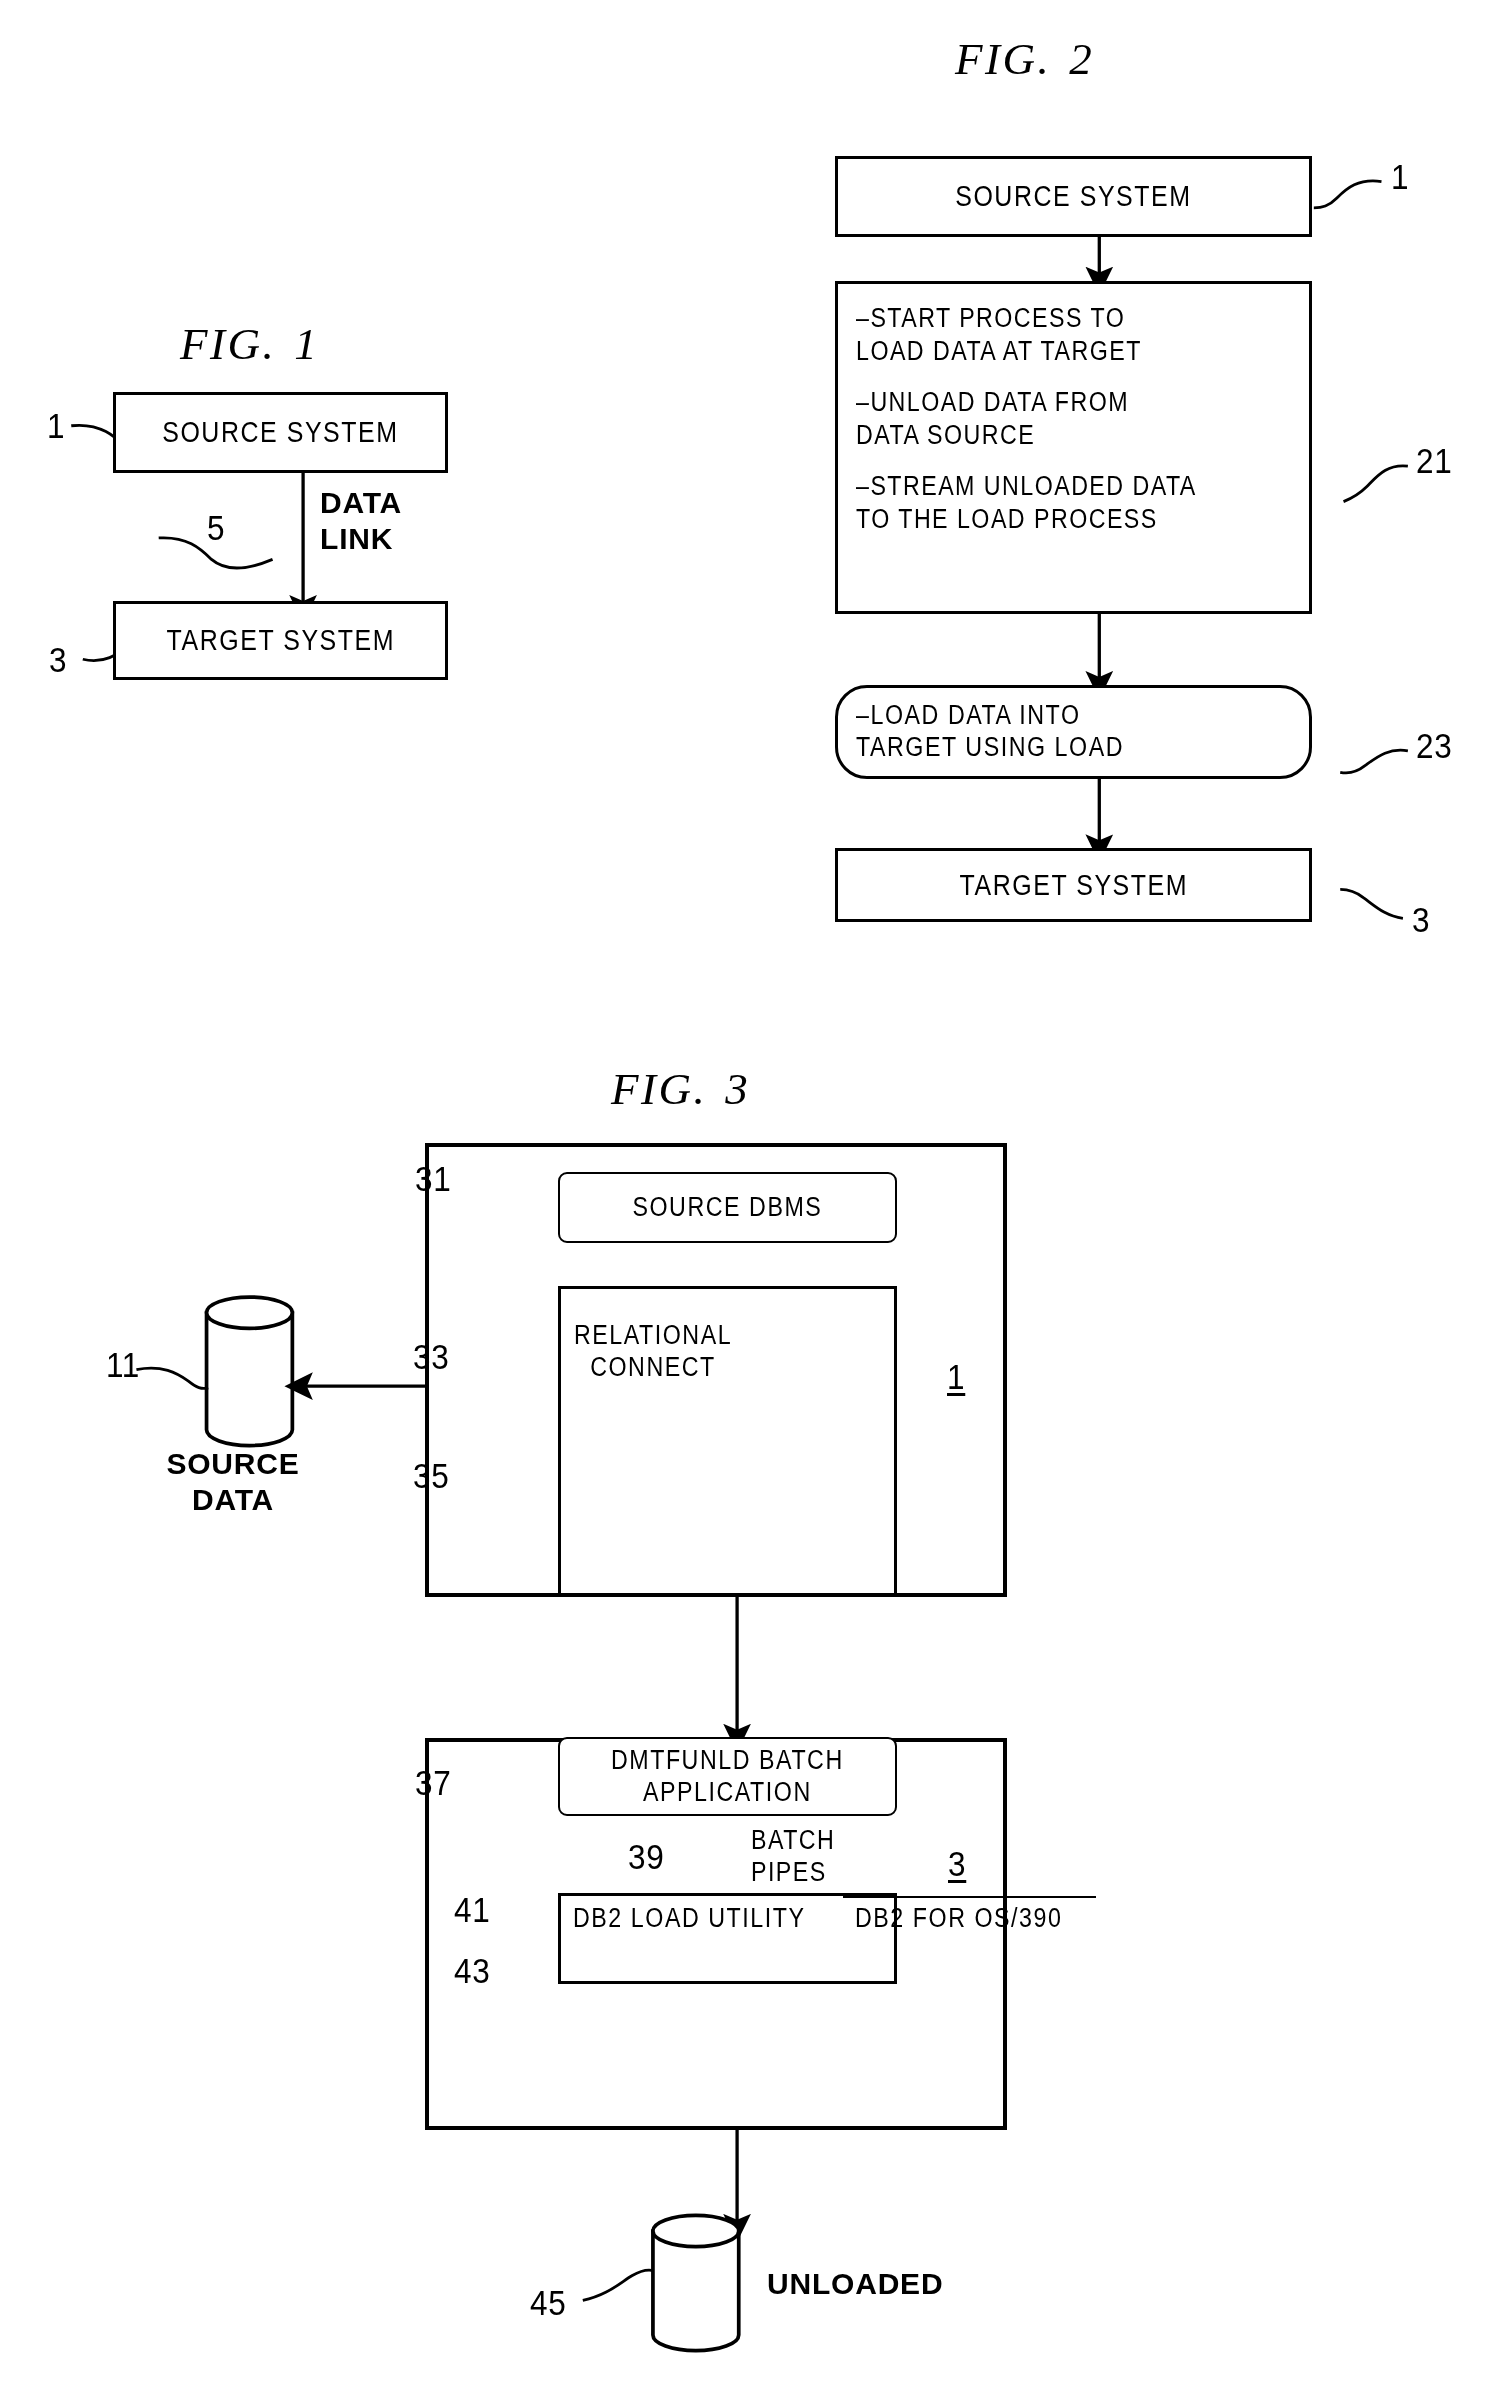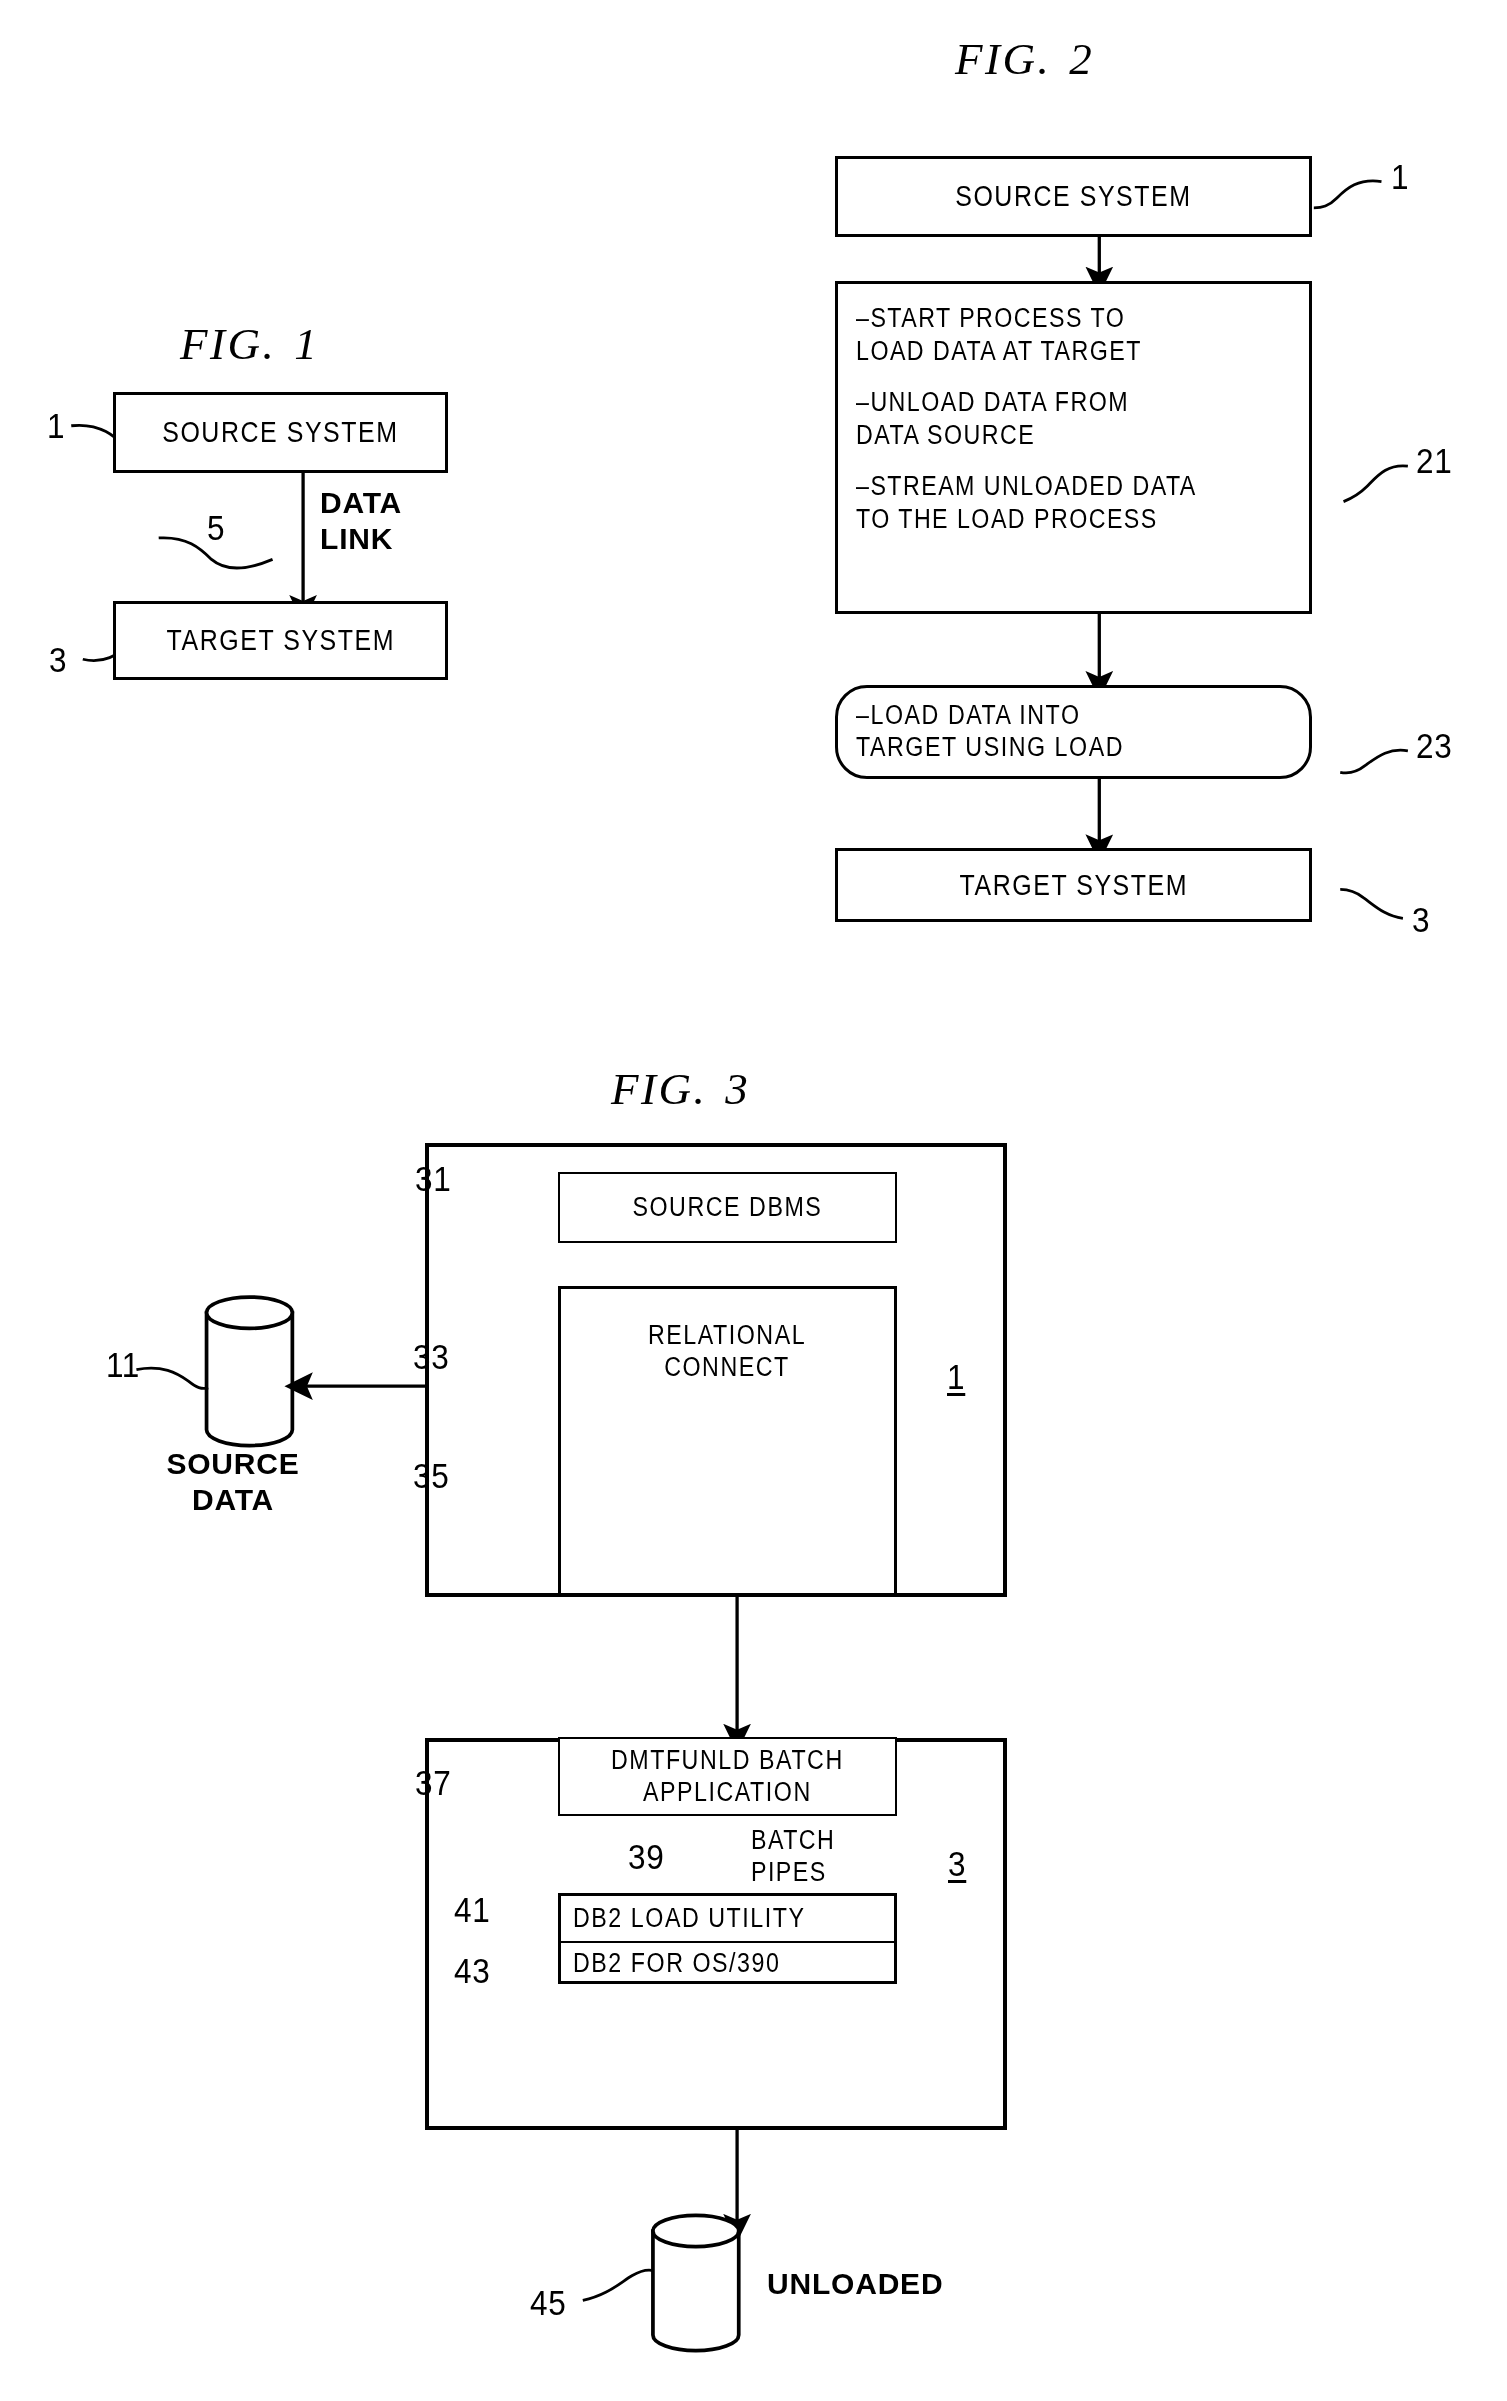--- a/index.html
+++ b/index.html
@@ -32,41 +32,41 @@
   .box {
     position: absolute;
     box-sizing: border-box;
     border: 3.3px solid #000;
     background: #fff;
     display: flex;
     align-items: center;
     justify-content: center;
     text-align: center;
   }
-  .box.thin { border-width: 2.5px; }
+  .box.thin { border-width: 2.5px; border-radius: 9px; }
   .box.outer { border-width: 4.1px; }
 
   .boxtext {
     font-family: "Liberation Sans Narrow", "Liberation Sans", sans-serif;
     font-size: 27px;
     letter-spacing: 1.8px;
     line-height: 1.18;
     transform: scaleX(0.86);
     white-space: pre-line;
   }
   .boxtext.big { font-size: 29px; }
 
   
   .stack {
     position: absolute;
     box-sizing: border-box;
     border: 3.3px solid #000;
     background: #fff;
     display: flex;
-    flex-direction: column;
+    flex-direction: row;
   }
   .stack .cell {
     box-sizing: border-box;
     display: flex;
     align-items: center;
     justify-content: center;
     text-align: center;
     flex: 0 0 auto;
   }
   .stack .cell + .cell { border-top: 2.5px solid #000; }

